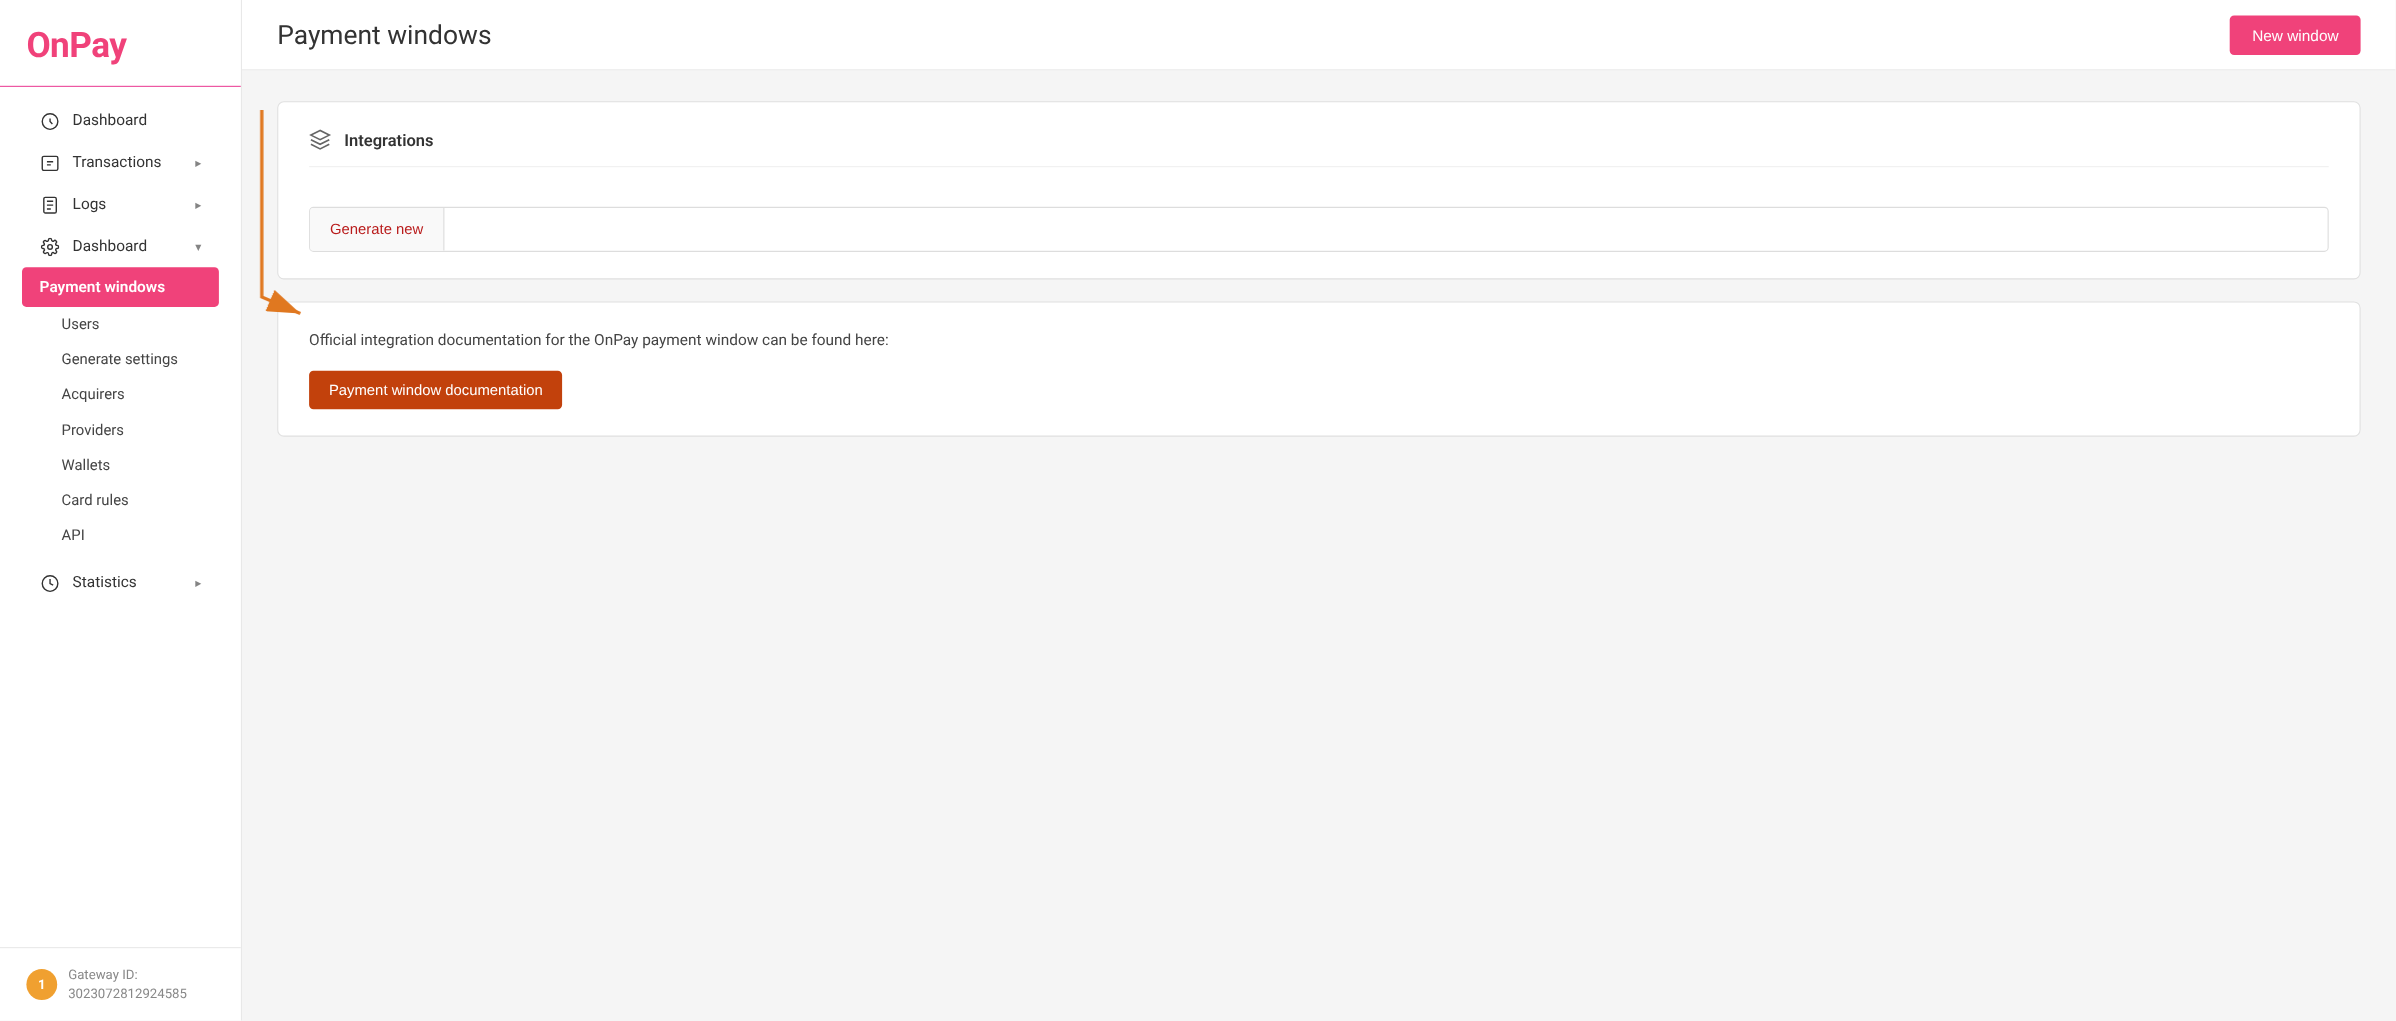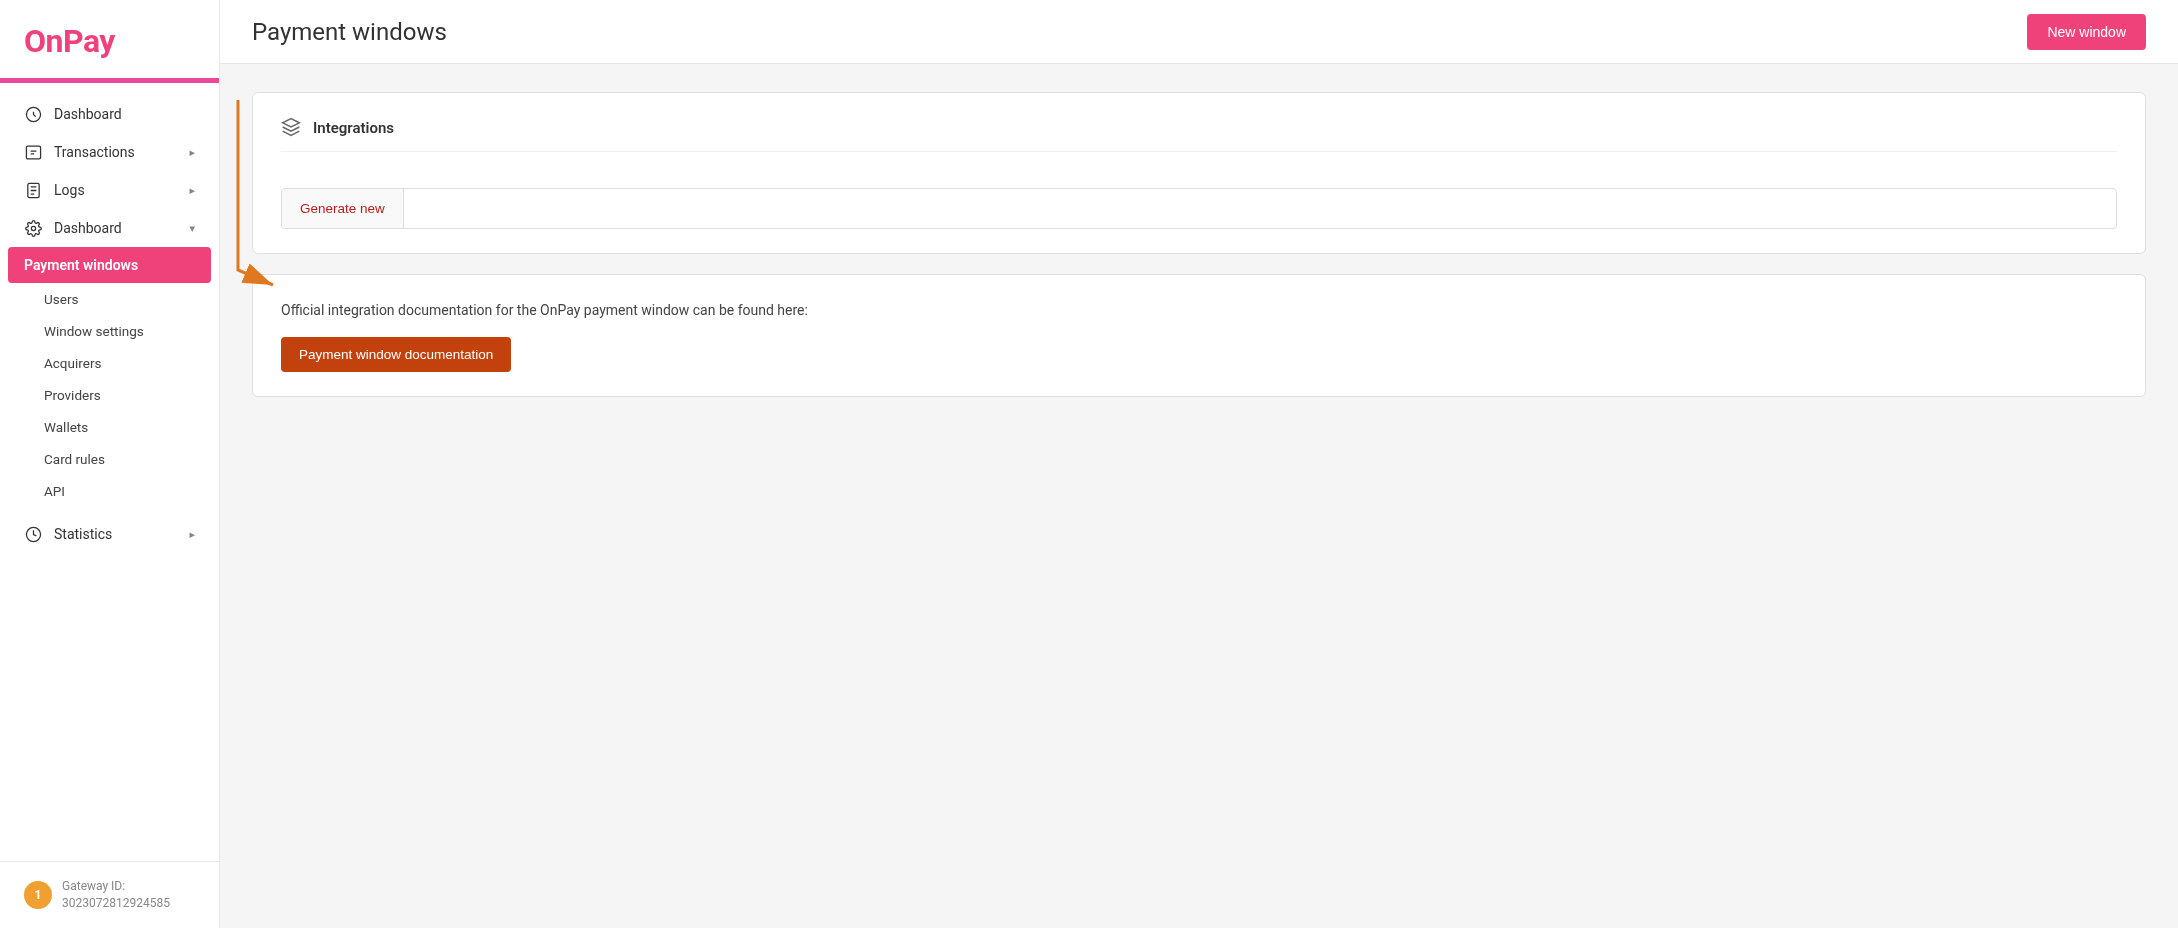--- a/index.html
+++ b/index.html
@@ -11,31 +11,31 @@
       background: #fff;
       border-right: 1px solid #e8e8e8;
       display: flex;
       flex-direction: column;
       flex-shrink: 0;
       height: 100vh;
       overflow-y: auto;
     }
     .sidebar-logo {
       padding: 22px 24px 18px;
-      border-bottom: 5px solid #ec4899;
+      border-bottom: 1px solid #ec4899;
     }
     .logo-text {
       font-size: 32px;
       font-weight: 700;
       color: #f0427a;
       letter-spacing: -0.5px;
     }
     .sidebar-nav {
       flex: 1;
-      padding: 12px 0;
+      padding: 12px 12px;
     }
     .nav-item {
       display: flex;
       align-items: center;
       gap: 12px;
       padding: 10px 24px;
       cursor: pointer;
       color: #333;
       font-size: 14px;
       border-radius: 0;
@@ -288,21 +288,21 @@
       <span class="chevron">▾</span>
     </div>
 
     <div class="nav-item active">
       <span>Payment windows</span>
     </div>
     <a class="sub-nav-item">
       <span>Users</span>
     </a>
     <a class="sub-nav-item">
-      <span>Window settings</span>
+      <span>Generate settings</span>
     </a>
     <a class="sub-nav-item">
       <span>Acquirers</span>
     </a>
     <a class="sub-nav-item">
       <span>Providers</span>
     </a>
     <a class="sub-nav-item">
       <span>Wallets</span>
     </a>

